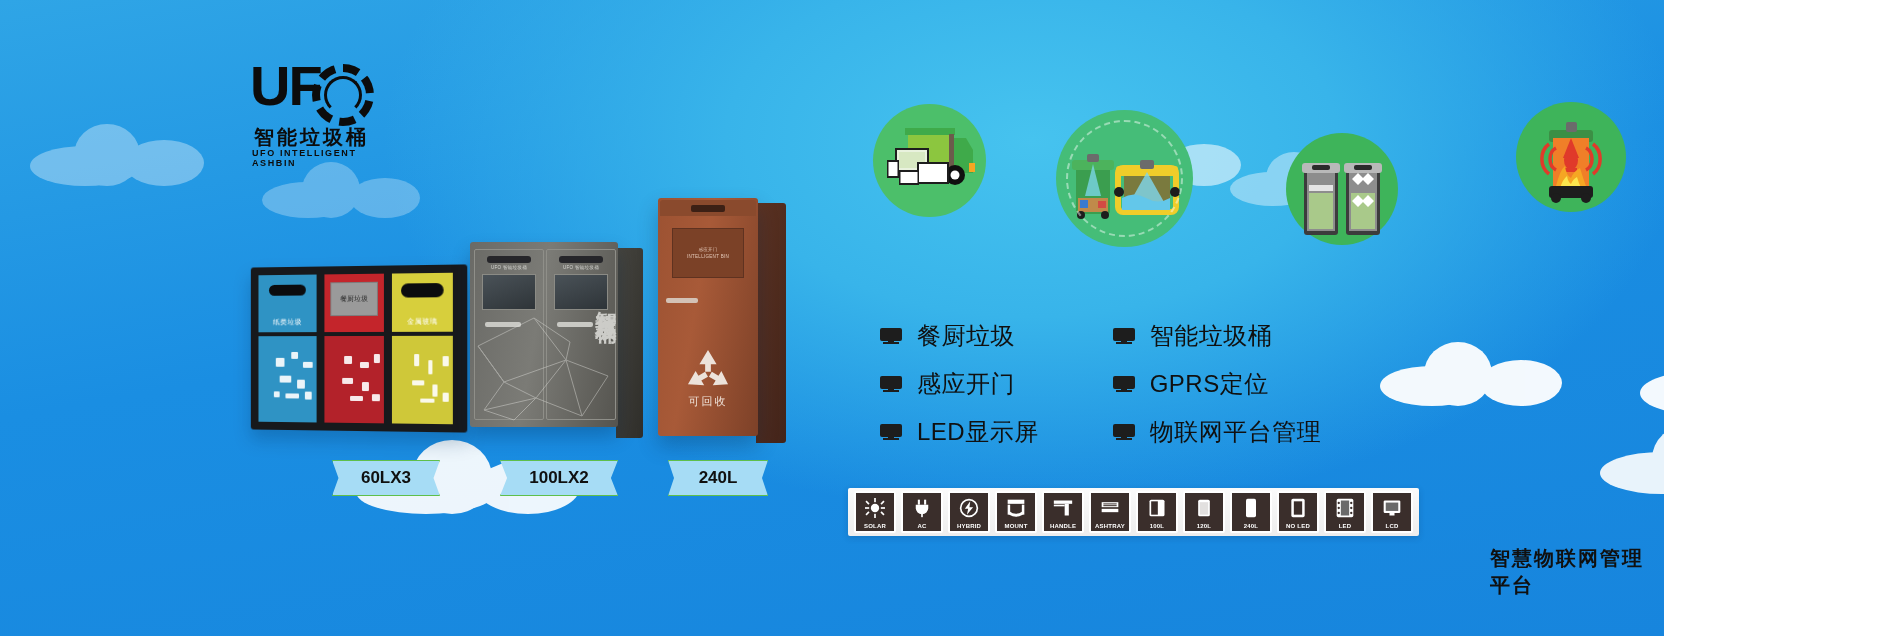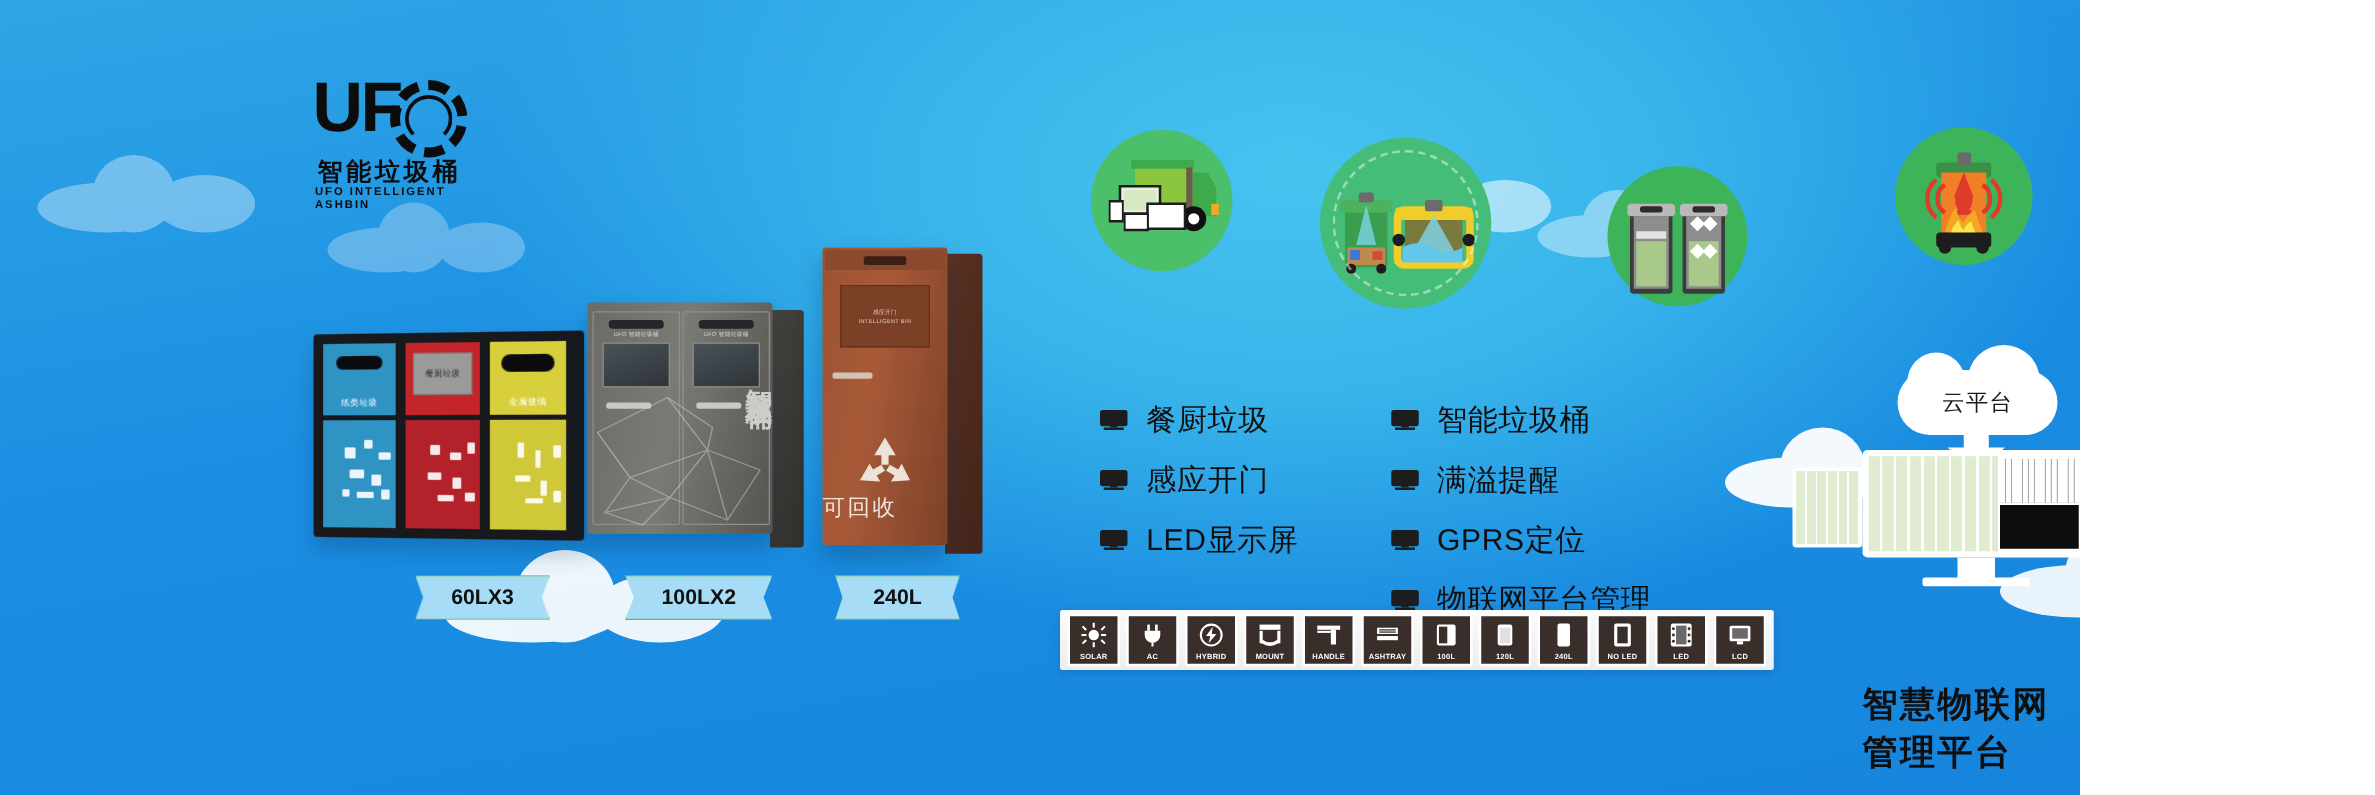--- a/index.html
+++ b/index.html
@@ -82,22 +82,22 @@
   .brown-vent { position: absolute; left: 50%; transform: translateX(-50%); top: 5px;
     width: 34px; height: 7px; background: #3c2015; border-radius: 2px; }
   .brown-screen { position: absolute; left: 14px; top: 30px; width: 72px; height: 50px;
     background: #7b4127; border: 1px solid #5f3220; display:flex; flex-direction: column;
     align-items: center; justify-content: center; gap: 2px; }
   .brown-screen span { font-size: 4.5px; color: #e6cbbb; letter-spacing: .3px; }
   .brown-handle { position: absolute; left: 8px; top: 100px; width: 32px; height: 5px;
     background: #d3c2b6; border-radius: 2px; }
   .recyc { position: absolute; left: 50%; transform: translateX(-50%); top: 150px;
     width: 46px; height: 42px; }
-  .brown-txt { position: absolute; left: 0; top: 196px; width: 100px; 
-    font-size: 18px; color: #efe2d8; letter-spacing: 2px; }
+  .brown-txt { position: absolute; left: 0; top: 196px; width: 100px; text-align: center;
+    font-size: 11px; color: #efe2d8; letter-spacing: 2px; }
 
   
   .ribbon { position: absolute; height: 36px; background: #a6dcf5; border: 1.5px solid #5fbf4a;
     display: flex; align-items: center; justify-content: center;
     clip-path: polygon(0 0, 100% 0, 94% 50%, 100% 100%, 0 100%, 6% 50%);
     font-size: 17px; font-weight: 700; color: #101010; }
 
   
   .gcircle { position: absolute; border-radius: 50%; background: #4cbf6a; }
   .gcircle.c2 { background: #45bd78; }
@@ -158,21 +158,21 @@
   .stand { position: absolute; left: 126px; top: 150px; width: 30px; height: 18px; background: #fff; }
   .base { position: absolute; left: 98px; top: 166px; width: 86px; height: 7px;
     background: #fff; border-radius: 2px; }
   .tablet { position: absolute; left: -6px; top: 78px; width: 56px; height: 64px;
     background: #fff; border-radius: 3px; padding: 3px; }
   .phone { position: absolute; left: 236px; top: 82px; width: 32px; height: 62px;
     background: #fff; border-radius: 6px; padding: 4px 3px; }
   .mini { width: 100%; height: 100%; background:
       repeating-linear-gradient(90deg, #dfeccf 0 7px, #ffffff 7px 8.5px),
       repeating-linear-gradient(0deg, #dfeccf 0 7px, #ffffff 7px 8.5px); }
-  .platform-caption { position: absolute; left: 1490px; top: 545px; font-size: 28px;
+  .platform-caption { position: absolute; left: 1490px; top: 545px; font-size: 20px;
     font-weight: 700; color: #101010; letter-spacing: 2px; }
 </style>
 </head>
 <body>
 
 <div id="banner">
 
   <div class="cloudgrp" style="left:20px;top:120px;width:200px;height:70px;opacity:.35">
     <i style="left:10px;top:26px;width:110px;height:40px"></i>
     <i style="left:54px;top:4px;width:66px;height:62px"></i>
@@ -459,28 +459,20 @@
             <u></u>
           </div>
         <div class="ftext">智能垃圾桶</div>
       </div>
       <div class="frow">
         <div class="fmon">
             <b></b>
             <i></i>
             <u></u>
           </div>
-        <div class="ftext">满溢提醒</div>
-      </div>
-      <div class="frow">
-        <div class="fmon">
-            <b></b>
-            <i></i>
-            <u></u>
-          </div>
         <div class="ftext">GPRS定位</div>
       </div>
       <div class="frow">
         <div class="fmon">
             <b></b>
             <i></i>
             <u></u>
           </div>
         <div class="ftext">物联网平台管理</div>
       </div>
@@ -627,39 +619,15 @@
         <svg viewBox="0 0 24 24" width="20" height="20">
         <rect x="2" y="3" width="20" height="15" rx="1.5" fill="#fff"></rect>
         <rect x="4.5" y="5.5" width="15" height="10" fill="#6a6a6a"></rect>
         <rect x="9" y="18" width="6" height="3" fill="#fff"></rect>
           </svg>
       </div>
       <div class="bl">LCD</div>
     </div>
   </div>
 
-  <div id="platform">
-    <div class="cloudbubble">
-      <span style="position:relative;z-index:2">云平台</span>
-    </div>
-    <div class="arrowdown"></div>
-    <div class="arrowhead"></div>
-    <div class="tablet">
-      <div class="mini"></div>
-    </div>
-    <div class="phone">
-      <div class="mini"></div>
-    </div>
-    <div class="monitor">
-      <div class="screen">
-        <div class="map"></div>
-        <div class="panel">
-          <div class="g"></div>
-          <div class="b"></div>
-        </div>
-      </div>
-    </div>
-    <div class="stand"></div>
-    <div class="base"></div>
-  </div>
   <div class="platform-caption">智慧物联网管理平台</div>
 
 </div>
 
 </body></html>

